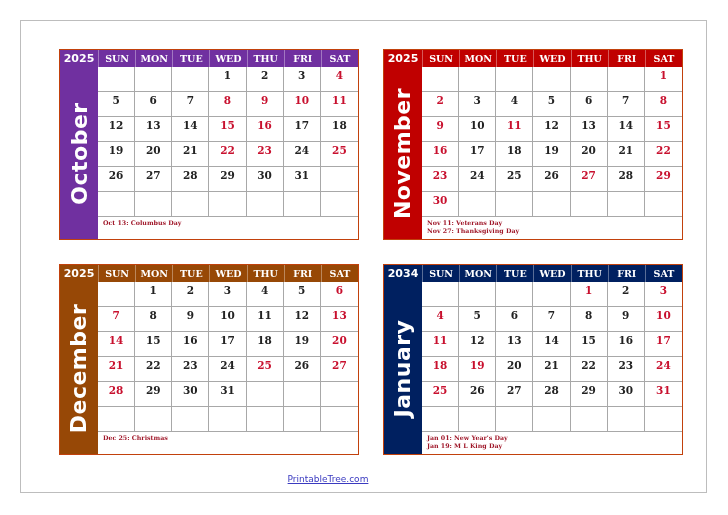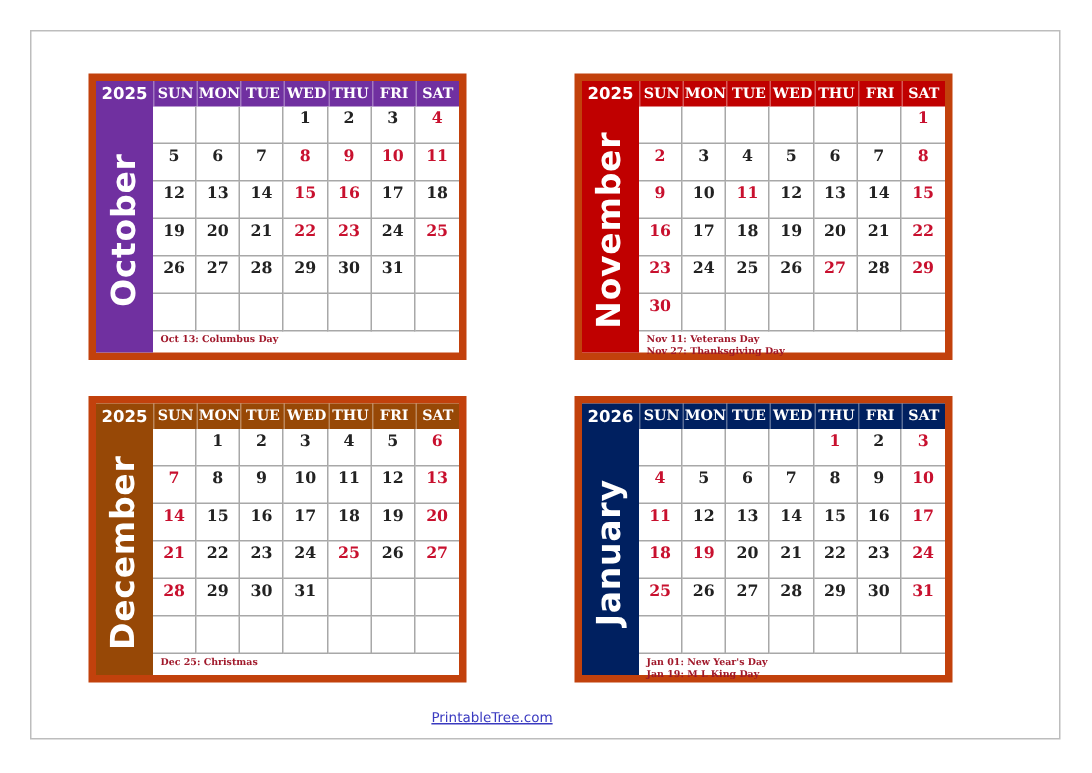--- a/index.html
+++ b/index.html
@@ -1,18 +1,18 @@
 <!DOCTYPE html>
 <html><head>
 <meta charset="utf-8">
 <style>
   html,body{margin:0;padding:0;background:#fff;}
   body{width:728px;height:515px;position:relative;overflow:hidden;font-family:"DejaVu Serif",serif;}
   .page-border{position:absolute;left:20px;top:20px;width:687px;height:473px;border:1px solid #bdbdbd;box-sizing:border-box;}
-  .cal{position:absolute;width:252px;height:191px;border:5px solid #c2410c;box-sizing:border-box;background:#fff;padding-left:24px;}
+  .cal{position:absolute;width:300px;height:191px;border:1px solid #c2410c;box-sizing:border-box;background:#fff;padding-left:24px;}
   .side{position:absolute;left:0;top:0;width:38px;height:100%;}
   .year{position:absolute;left:0;top:0;width:38px;height:17px;color:#fff;font-family:"DejaVu Sans",sans-serif;font-weight:bold;font-size:11px;line-height:17px;text-align:center;}
   .month{position:absolute;left:0;top:17px;width:38px;bottom:0;display:flex;align-items:center;justify-content:center;}
   .month span{display:block;transform:rotate(-90deg);white-space:nowrap;color:#fff;font-family:"DejaVu Sans",sans-serif;font-weight:bold;font-size:22px;letter-spacing:0.5px;}
   .hdr{position:absolute;left:38px;top:0;right:0;height:17px;display:flex;}
   .hdr div{flex:1;color:#fff;font-weight:bold;font-size:9.5px;line-height:17px;text-align:center;border-left:1px solid rgba(255,255,255,0.35);}
   .grid{position:absolute;left:38px;top:17px;right:0;height:150px;display:grid;grid-template-columns:repeat(7,1fr);grid-template-rows:repeat(6,1fr);}
   .grid div{border-right:1px solid #a8a8a8;border-bottom:1px solid #a8a8a8;font-weight:bold;font-size:10.5px;text-align:center;padding-top:2px;color:#222;box-sizing:border-box;}
   .grid div:nth-child(7n){border-right:none;}
   .grid div.red{color:#c8102e;}
@@ -215,21 +215,21 @@
         <div class=""></div>
         <div class=""></div>
         <div class=""></div>
       </div>
       <div class="notes">
         <div>Dec 25: Christmas</div>
       </div>
     </div>
     <div class="cal" style="left: 383px; top: 264px;">
       <div class="side" style="background:#002060">
-    <div class="year">2026</div>
+    <div class="year">2034</div>
     <div class="month">
           <span>January</span>
         </div>
       </div>
     <div class="hdr" style="background:#002060">
         <div>SUN</div>
         <div>MON</div>
         <div>TUE</div>
         <div>WED</div>
         <div>THU</div>

